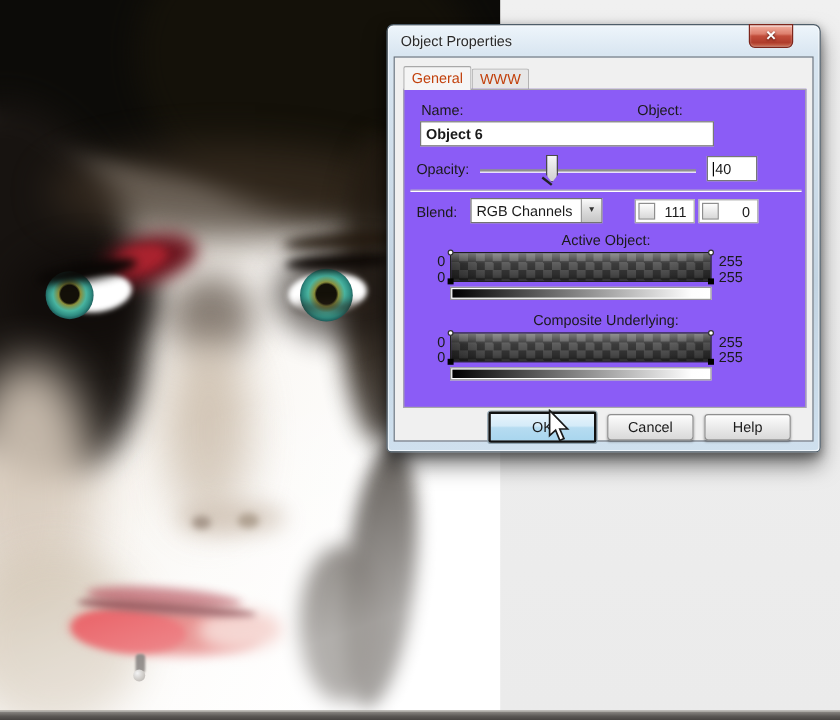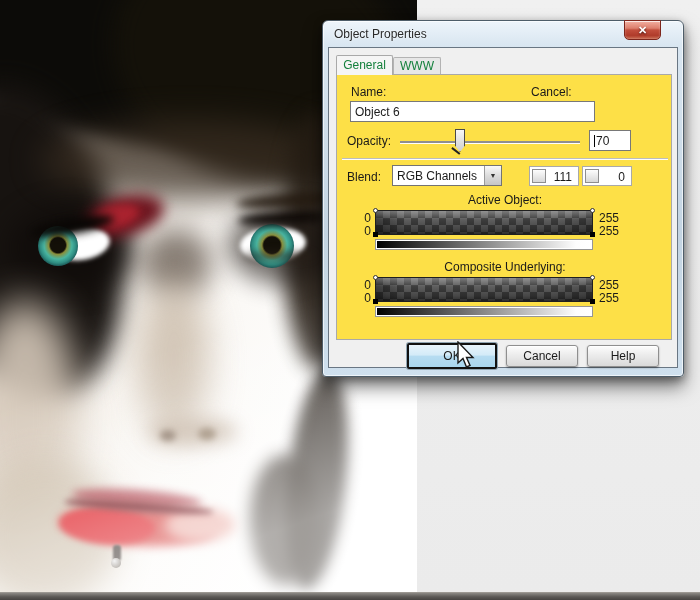--- a/index.html
+++ b/index.html
@@ -66,29 +66,29 @@
   .close-btn { position:absolute; right:22px; top:-1px; width:37px; height:20px;
                border:1px solid #7d261c; border-radius:0 0 5px 5px;
                background:linear-gradient(180deg,#f3b0a1 0%,#dd7f6d 40%,#c24e3c 50%,#b03c2b 80%,#c96a50 100%);
                box-shadow:inset 0 1px 0 rgba(255,255,255,.7), inset 0 0 2px rgba(255,255,255,.4);
                color:#fff; font-size:11px; font-weight:bold; text-align:center; line-height:18px;
                text-shadow:0 1px 2px rgba(60,10,5,.9); cursor:default; }
   .client { position:absolute; left:5px; right:5px; top:26px; bottom:8px;
             background:#f0f0f0; border:1px solid #69ututu; border:1px solid #697683; }
 
   
-  .tab { position:absolute; font-size:12px; text-align:center; color:#15803d; }
+  .tab { position:absolute; font-size:12px; text-align:center; color:#c2410c; }
   .tab-active { left:7px; top:7px; width:57px; height:20px; line-height:19px;
                 background:#f5f5f5; border:1px solid #a9a9a9; border-bottom:none; z-index:2;
                 border-radius:2px 2px 0 0; }
   .tab-inactive { left:64px; top:9px; width:48px; height:18px; line-height:17px;
                   background:#e7e7e7; border:1px solid #b3b3b3; border-bottom:none;
                   border-radius:2px 2px 0 0; }
   .tab-page { position:absolute; left:7px; top:26px; width:336px; height:266px;
-              background:#fde047; border:1px solid #a9a9a9; }
+              background:#8b5cf6; border:1px solid #a9a9a9; }
 
   .lbl { position:absolute; font-size:12px; color:#1a1a1a; white-space:nowrap; }
 
   .textfield { position:absolute; background:#fff; border:1px solid #787878;
                font-size:12px; color:#1a1a1a; padding:3px 4px 0 4px; }
 
   
   .combo { position:absolute; background:#fff; border:1px solid #737373; font-size:12px; color:#1a1a1a; }
   .combo .cv { position:absolute; left:4px; top:3px; }
   .combo .cbtn { position:absolute; right:0; top:0; bottom:0; width:17px;
@@ -205,32 +205,32 @@
   </div>
 
   <div class="client">
 
     <div class="tab tab-active">General</div>
     <div class="tab tab-inactive">WWW URL</div>
 
     <div class="tab-page">
 
       <div class="lbl" style="left:14px; top:10px;">Name:</div>
-      <div class="textfield" style="left:13px; top:26px; width:245px; height:21px;">Object 6</div>
-
-      <div class="lbl" style="left:194px; top:10px;">Cancel:</div>
+      <div class="textfield" style="left:13px; top:26px; width:245px; height:21px;font-weight:bold;">Object 6</div>
+
+      <div class="lbl" style="left:194px; top:10px;">Object:</div>
 
       <div class="lbl" style="left:10px; top:59px;">Opacity:</div>
       <div class="slider">
         <div class="track"></div>
         <div class="thumb"></div>
         <div class="thumb-tail"></div>
       </div>
       <div class="textfield" style="left:252px; top:55px; width:42px; height:21px;">
-        <span class="caret"></span><span>70</span>
+        <span class="caret"></span><span>40</span>
       </div>
 
       <div class="separator"></div>
 
       <div class="lbl" style="left:10px; top:95px;">Blend:</div>
       <div class="combo" style="left:55px; top:90px; width:110px; height:21px;">
         <span class="cv">RGB Channels</span>
         <span class="cbtn">▼</span>
       </div>
       <div class="numbox" style="left:192px; top:91px;">

